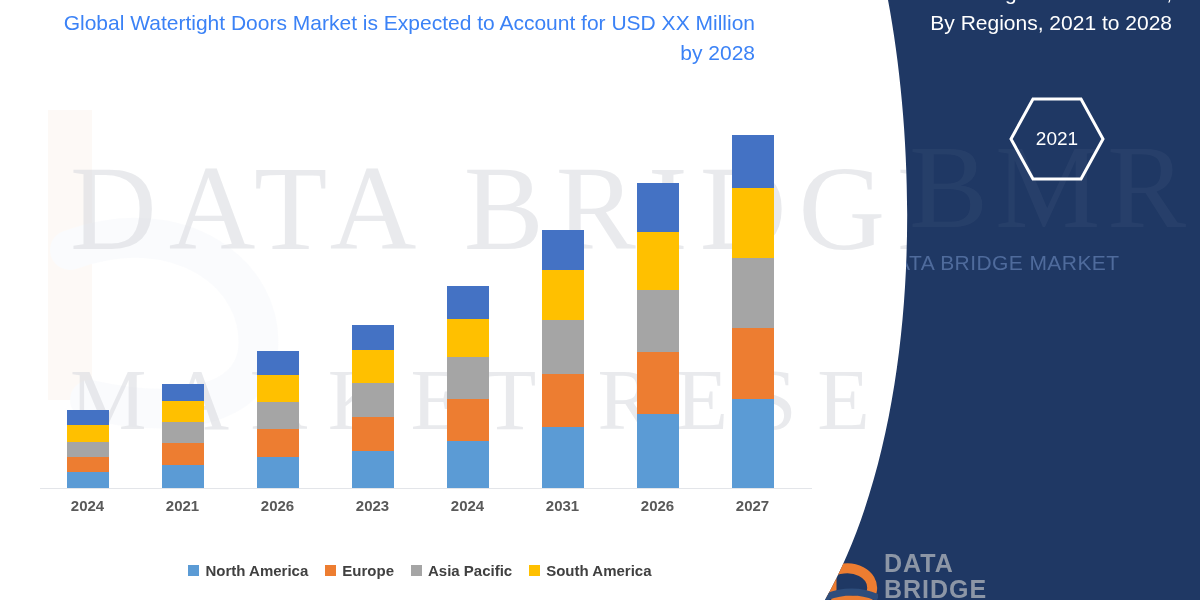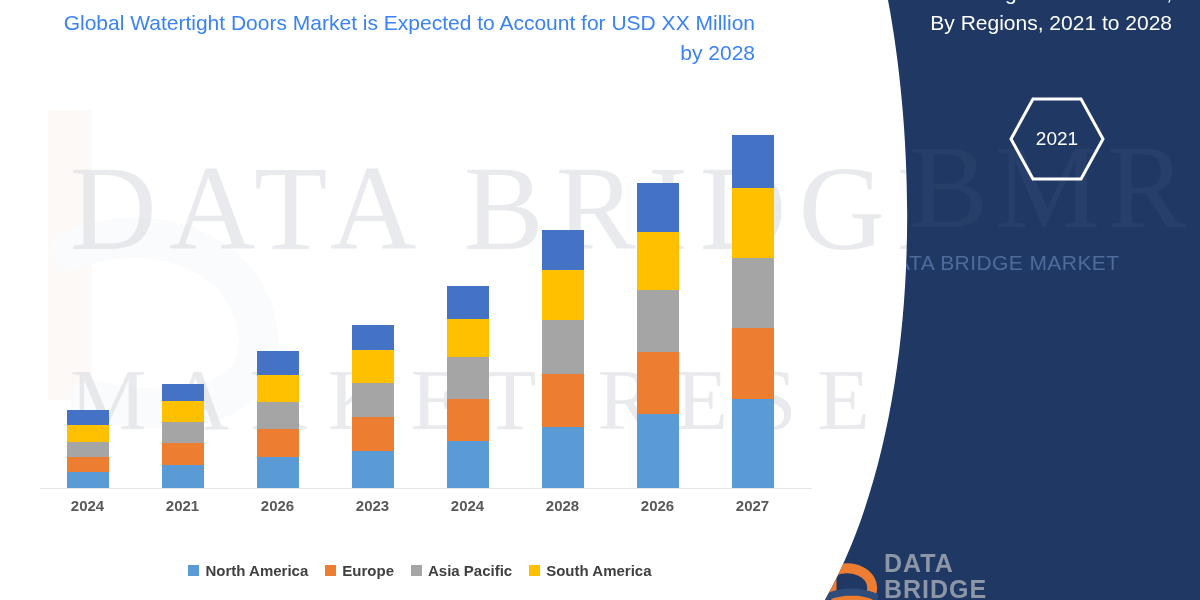--- a/index.html
+++ b/index.html
@@ -202,21 +202,21 @@
           </div>
         </div>
     </div>
 
     <div class="xlabels" id="xlabels">
         <div class="xlab">2024</div>
         <div class="xlab">2021</div>
         <div class="xlab">2026</div>
         <div class="xlab">2023</div>
         <div class="xlab">2024</div>
-        <div class="xlab">2028</div>
+        <div class="xlab">2031</div>
         <div class="xlab">2026</div>
         <div class="xlab">2027</div>
       </div>
 
     <div class="legend" id="legend">
         <div class="lg-item">
           <span class="lg-swatch" style="background: rgb(91, 155, 213);"></span>
           <span class="lg-text">North America</span>
         </div>
         <div class="lg-item">

